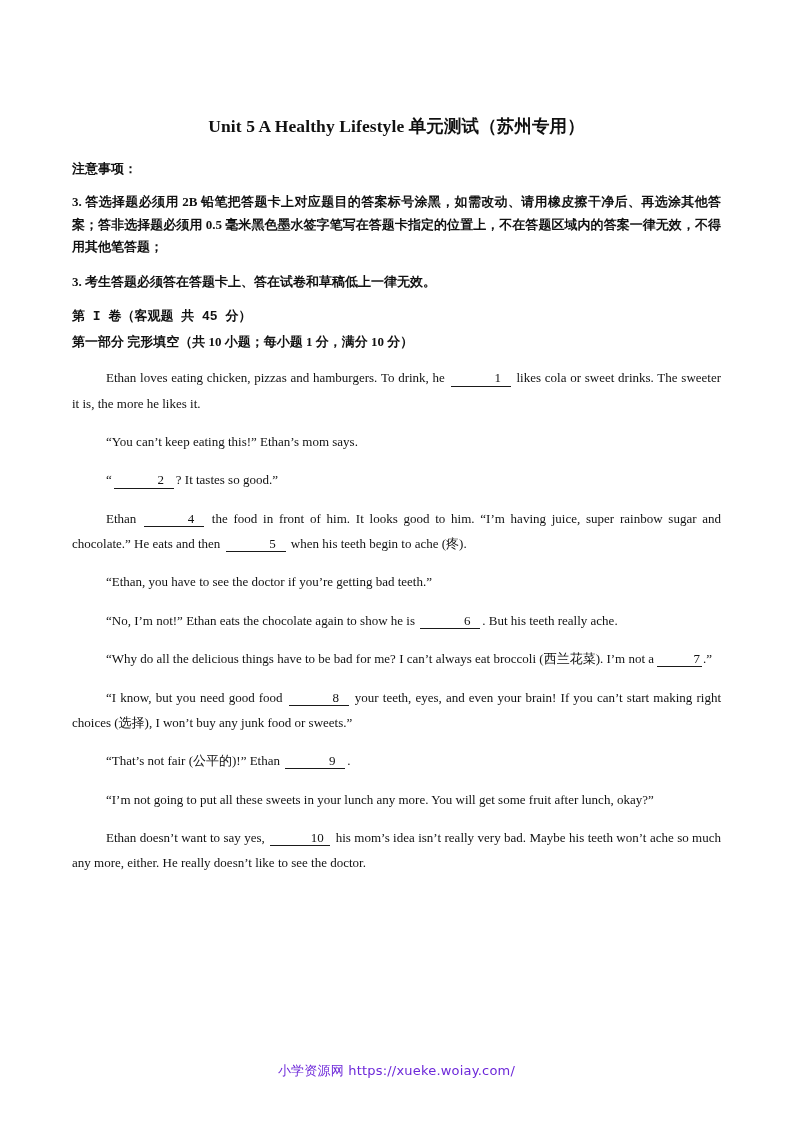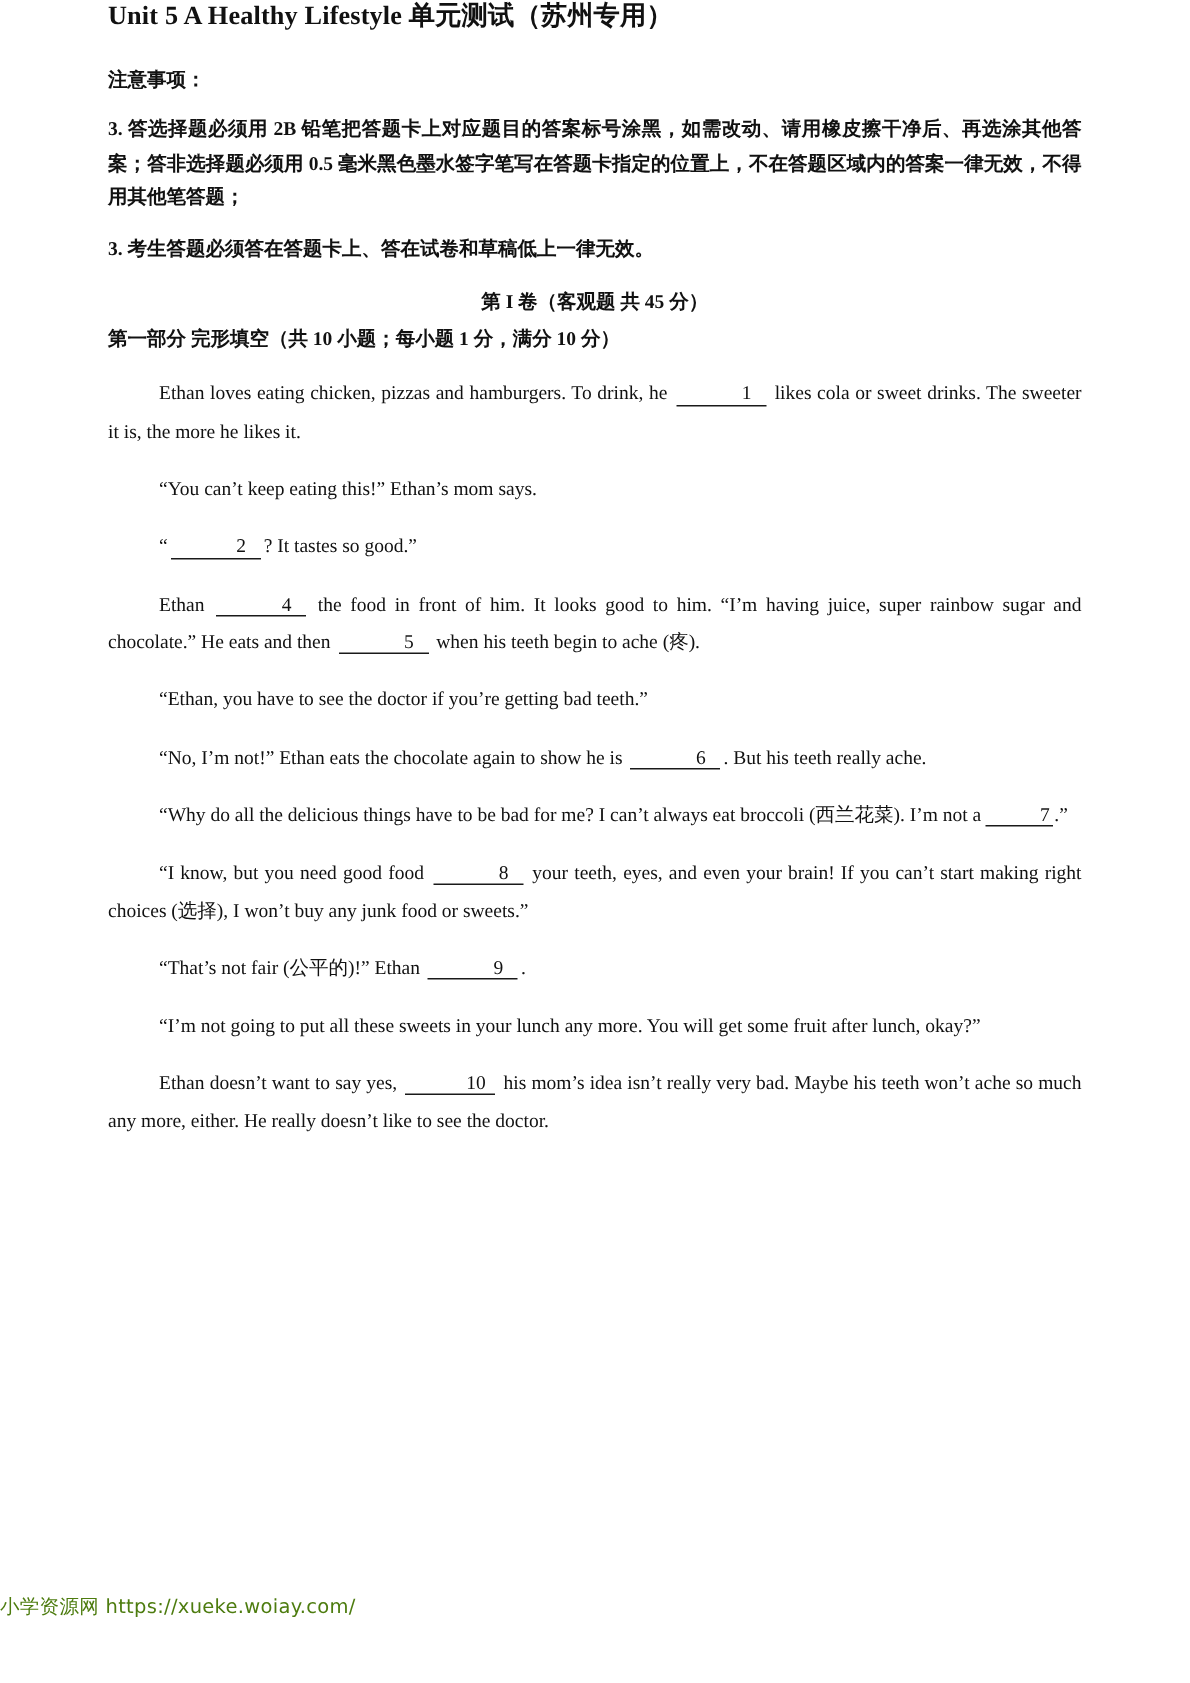--- a/index.html
+++ b/index.html
@@ -19,44 +19,47 @@
   .page {
     position: absolute;
     left: 0; top: 0;
     width: 793px;
     height: 1122px;
     box-sizing: border-box;
     padding: 0 72px;
   }
   .doc-title {
     margin: 0;
+    padding-top: 116px;
+    text-align: center;
     font-size: 17.5px;
     font-weight: bold;
     letter-spacing: 0.1px;
     line-height: 1.25;
   }
   .notice-heading {
     margin-top: 21px;
     font-size: 13px;
     font-weight: bold;
     line-height: 1.5;
   }
   .notice-item {
     margin-top: 13px;
     font-size: 13px;
     font-weight: bold;
     line-height: 1.72;
     text-align: justify;
   }
   .section-center {
     margin-top: 13px;
-    text-align: center;
+    text-align: left;
     font-size: 13px;
     font-weight: bold;
     line-height: 1.6;
+    font-family: Liberation Mono, monospace;
   }
   .part-heading {
     margin-top: 4px;
     font-size: 13px;
     font-weight: bold;
     line-height: 1.6;
   }
   .instruction {
     margin-top: 11px;
     font-size: 12.5px;
@@ -82,23 +85,24 @@
   .blank.narrow {
     min-width: 30px;
     padding: 0 2px;
     margin: 0 1px 0 0;
   }
   .watermark {
     position: absolute;
     left: 0;
     right: 0;
     top: 1062px;
+    text-align: center;
     font-family: "DejaVu Sans", "Liberation Sans", sans-serif;
     font-size: 13px;
-    color: #4d7c0f;
+    color: #6d28d9;
     letter-spacing: 0.2px;
     user-select: none;
   }
 </style>
 </head>
 <body>
 
 <div class="page">
 
   <h1 class="doc-title">Unit 5 A Healthy Lifestyle 单元测试（苏州专用）</h1>

